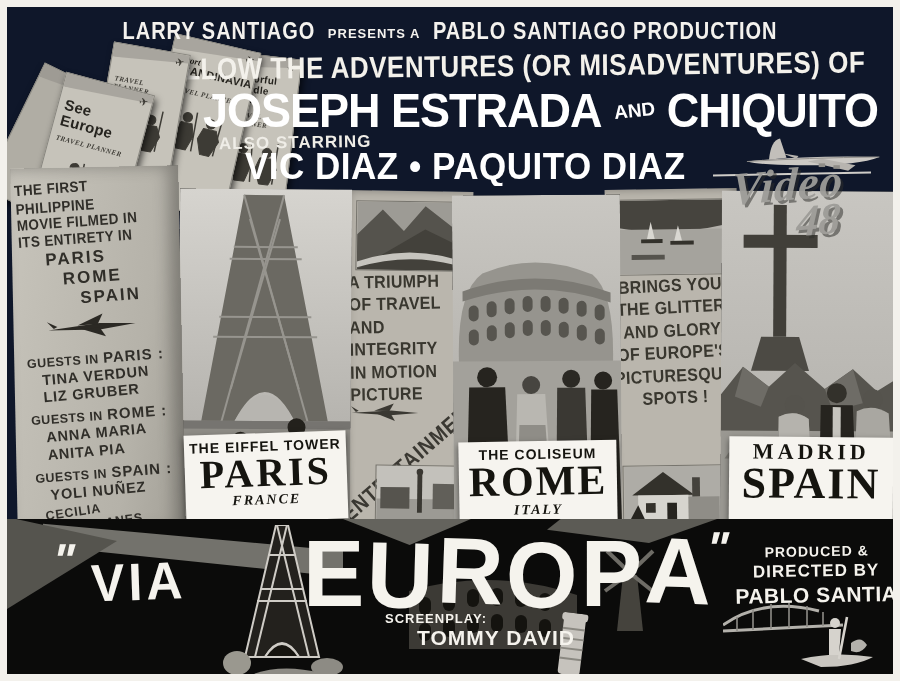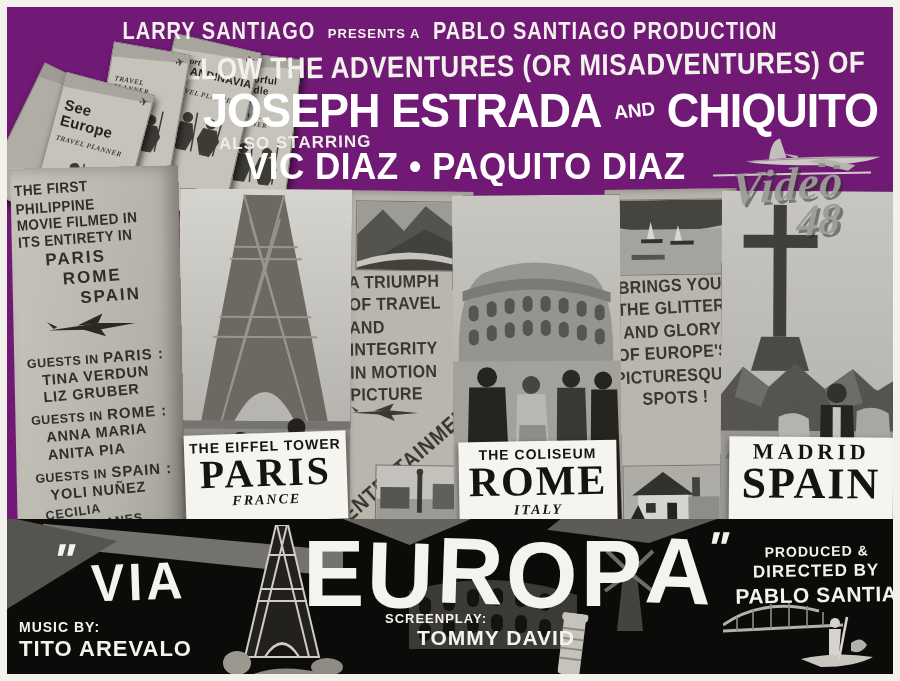--- a/index.html
+++ b/index.html
@@ -1,18 +1,18 @@
 <!DOCTYPE html>
 <html><head>
 <meta charset="utf-8">
 <style>
   html,body{margin:0;padding:0;width:900px;height:681px;background:#e9e7e2;}
   *{box-sizing:border-box;}
   .page{position:relative;width:900px;height:681px;background:#f3f1ec;font-family:"Liberation Sans",sans-serif;overflow:hidden;}
-  .poster{position:absolute;left:7px;top:7px;width:886px;height:667px;background:#701a75;overflow:hidden;}
+  .poster{position:absolute;left:7px;top:7px;width:886px;height:667px;background:#0f172a;overflow:hidden;}
 
   
   .credit-line{position:absolute;left:0;top:13px;width:100%;text-align:center;color:#f4f2ee;white-space:nowrap;z-index:3;}
   .credit-big{font-size:20px;font-weight:bold;letter-spacing:1px;display:inline-block;transform:scaleY(1.15);}
   .credit-small{font-size:13px;font-weight:bold;letter-spacing:1px;margin:0 8px;display:inline-block;}
   .tagline{position:absolute;left:140px;top:44px;width:680px;text-align:center;color:#f3f1eb;font-size:26px;font-weight:bold;letter-spacing:.5px;transform:rotate(-.6deg) scaleY(1.15);z-index:3;white-space:nowrap;}
   .star-line{position:absolute;left:196px;top:78px;width:700px;display:flex;align-items:center;gap:12px;color:#fff;z-index:3;white-space:nowrap;}
   .star-big{font-size:45px;font-weight:800;letter-spacing:-1px;display:inline-block;transform:scaleY(1.08);}
   .star-and{font-size:19px;font-weight:bold;transform:rotate(-6deg);}
   .also{position:absolute;left:212px;top:126px;font-size:17px;font-weight:bold;color:#efede7;letter-spacing:1px;transform:rotate(-1deg);z-index:3;}
@@ -508,24 +508,20 @@
       <div class="title-bit quote q-open">"</div>
       <div class="title-bit t-via">VIA</div>
       <div class="title-bit t-main"><span class="ltr">E</span><span class="ltr">U</span><span class="ltr">R</span><span class="ltr">O</span><span class="ltr">P</span><span class="ltr">A</span></div>
       <div class="title-bit quote q-close">"</div>
 
       <div class="title-bit produced">
         <div class="prod-1">PRODUCED &amp;</div>
         <div class="prod-2">DIRECTED BY</div>
         <div class="prod-3">PABLO SANTIAGO</div>
       </div>
-      <div class="title-bit music">
-        <div class="mus-label">MUSIC BY:</div>
-        <div class="mus-name">TITO AREVALO</div>
-      </div>
       <div class="title-bit screenplay">
         <div class="scr-label">SCREENPLAY:</div>
         <div class="scr-name">TOMMY DAVID</div>
       </div>
     </div>
 
   </div>
 </div>
 
 </body></html>

